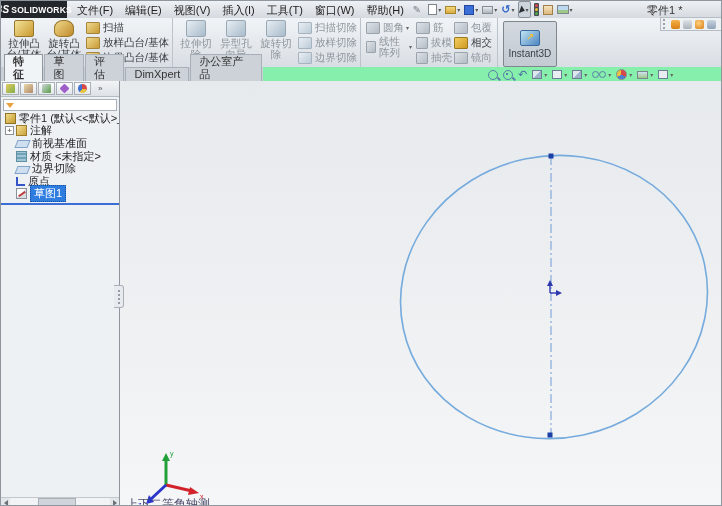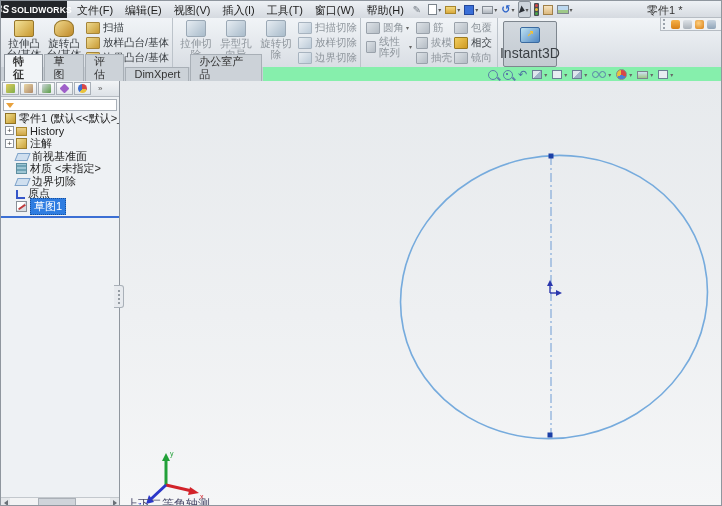--- a/index.html
+++ b/index.html
@@ -44,21 +44,21 @@
   .ic-cut{background:linear-gradient(135deg,#e6ecf2,#a9bccb);border:1px solid #9aa8b5;}
   .sic{width:12px;height:10px;border-radius:1px;}
   .sic.gold{background:linear-gradient(135deg,#eed98f,#c89b35);border:1px solid #a5853a;}
   .sic.pale{background:linear-gradient(135deg,#e9eef3,#bccbd8;);border:1px solid #a7b3bf;background:linear-gradient(135deg,#e9eef3,#bccbd8);}
   .sic.gray{background:linear-gradient(135deg,#dde2e7,#b4bcc4);border:1px solid #9aa2ab;}
   .sic.lock{background:linear-gradient(135deg,#f2cd5e,#cf9a22);border:1px solid #9c7a20;}
   .ic-ref{width:16px;height:14px;border-radius:50%;background:radial-gradient(circle at 35% 30%,#ffe089,#c98f1f);border:1px solid #9c7a20;}
   .ic-curve{width:14px;height:14px;border:3px solid transparent;border-left:3px solid #2553c9;border-bottom:3px solid #2553c9;border-radius:50%;box-sizing:border-box;}
   .instant{width:52px;height:44px;margin:1px 2px;border:1px solid #7e868e;background:linear-gradient(#d3d9df,#c3cad1);border-radius:2px;display:flex;flex-direction:column;align-items:center;justify-content:center;}
   .ic-i3d{width:18px;height:14px;background:linear-gradient(135deg,#bfe3f2,#4f86c2);border:1px solid #3a6aa0;border-radius:2px;color:#f6c12e;font-size:9px;line-height:12px;text-align:center;font-weight:bold;}
-  .instant .rlbl{font-size:14px;color:#3a3f44;margin-top:2px;text-align:right;}
+  .instant .rlbl{font-size:10px;color:#3a3f44;margin-top:2px;text-align:right;}
   .minibar{position:absolute;left:659px;top:16px;width:62px;height:14px;background:#eef1f4;border:1px solid #b6bcc3;display:flex;align-items:center;gap:3px;padding:0 2px;box-sizing:border-box;}
   .minibar .grip{width:3px;height:10px;border-left:2px dotted #9aa2ab;}
   .mic{width:9px;height:9px;border-radius:2px;}
   .mic.or1{background:linear-gradient(#f6b24a,#d77f16);}
   .mic.gr1{background:linear-gradient(#dde2e7,#aab2ba);}
   .mic.or2{background:radial-gradient(circle at 40% 35%,#ffcf7e,#d77f16);}
   .mic.part{background:linear-gradient(#c8d4e0,#8fa4b8);}
   
   .tabrow{position:absolute;left:0;top:66px;width:722px;height:14px;background:#86efac;border-bottom:1px solid #3b82f6;text-decoration:underline;}
   .tabstrip{position:absolute;left:0;top:0;height:14px;width:262px;background:#c9cfd6;display:flex;align-items:flex-end;padding-left:3px;box-sizing:border-box;}
@@ -371,25 +371,20 @@
       <span class="funnel"></span>
       <input value="" style="">
     </div>
     <div class="tree">
       <div class="trow">
         <span class="ti ti-part"></span>
         <span class="tlabel">零件1 (默认&lt;&lt;默认&gt;_显示状态1&gt;)</span>
       </div>
       <div class="trow">
         <span class="exp"></span>
-        <span class="ti ti-hist"></span>
-        <span class="tlabel">History</span>
-      </div>
-      <div class="trow">
-        <span class="exp"></span>
         <span class="ti ti-ann"></span>
         <span class="tlabel">注解</span>
       </div>
       <div class="trow">
         <span class="noexp"></span>
         <span class="ti ti-plane"></span>
         <span class="tlabel">前视基准面</span>
       </div>
       <div class="trow">
         <span class="noexp"></span>

